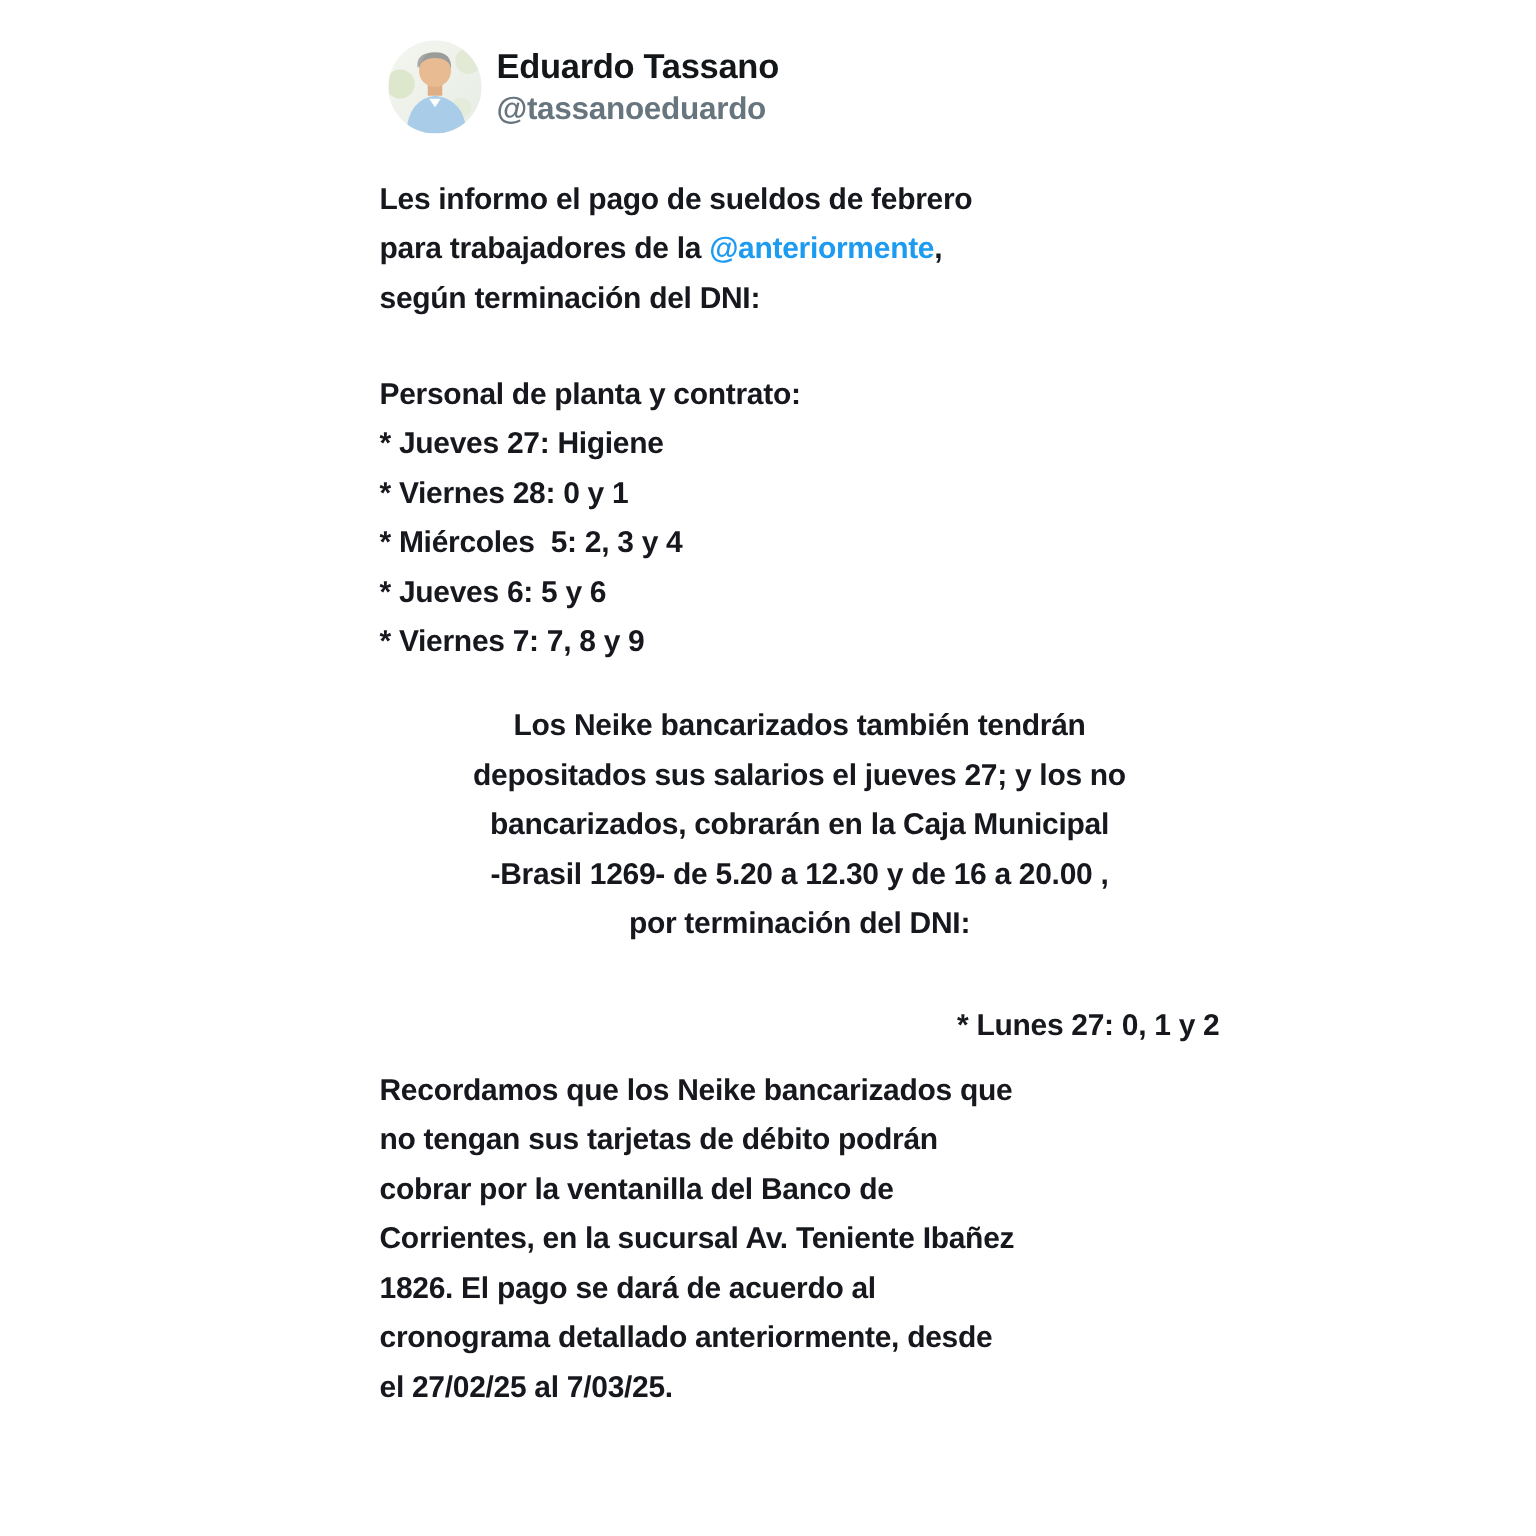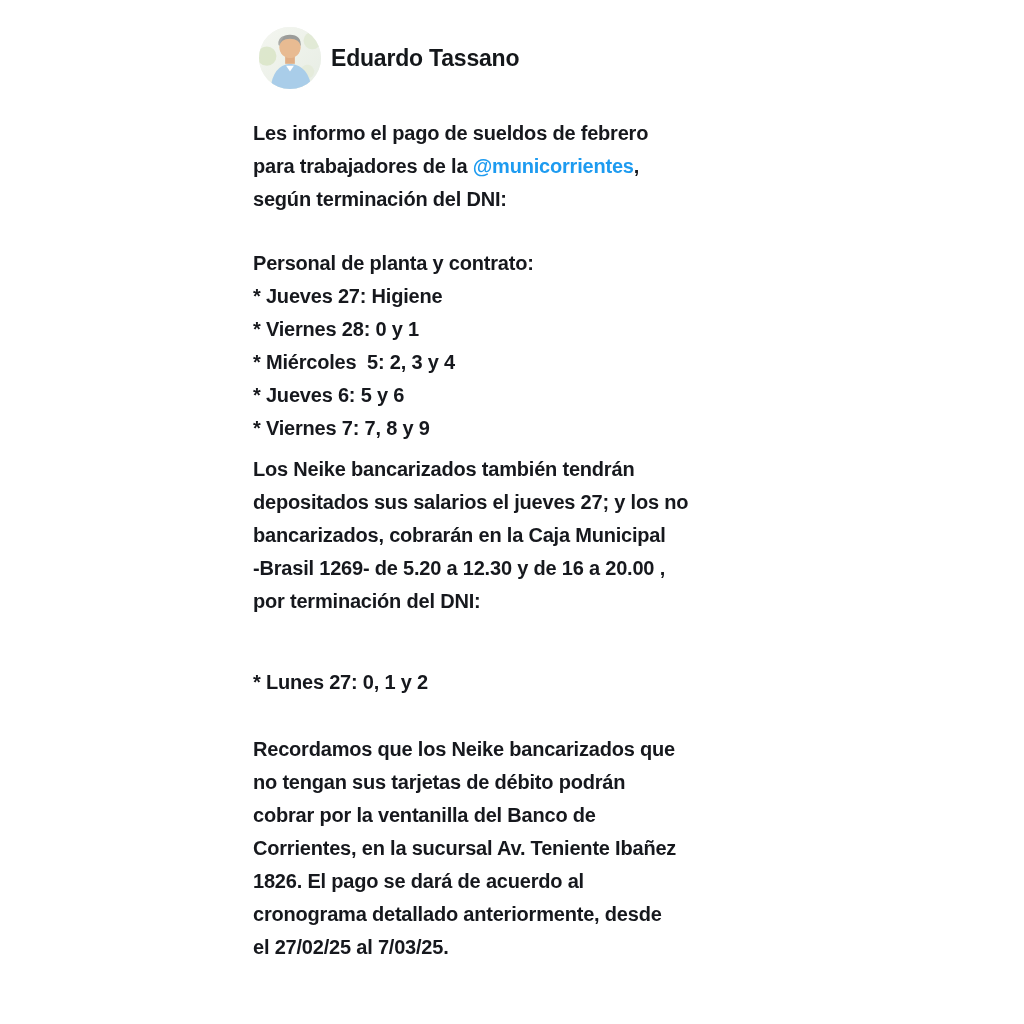--- a/index.html
+++ b/index.html
@@ -56,23 +56,23 @@
     font-size: 20px;
     font-weight: 700;
     letter-spacing: -0.2px;
     color: #16181d;
   }
   .line {
     line-height: 33px;
     white-space: pre;   
   }
   .block-para1    { margin-bottom: 31px; }
-  .block-sched1   { margin-bottom: 8px; }
-  .block-para2    { margin-bottom: 48px; }
-  .block-sched2   { margin-bottom: 34px; }
+  .block-sched1   { margin-bottom: 23px; }
+  .block-para2    { margin-bottom: 35px; text-align: center; }
+  .block-sched2   { margin-bottom: 10px; text-align: right; }
   .mention {
     color: #1d9bf0;
     cursor: pointer;
     text-decoration: none;
   }
 </style>
 </head>
 <body>
 
 <div class="canvas">
@@ -97,28 +97,29 @@
 
           <rect x="27" y="28" width="10" height="10" fill="#e0ae85"></rect>
           <circle cx="32" cy="21" r="11" fill="#e8bb92"></circle>
 
           <path d="M21 20 Q20 8 32 8 Q44 8 43 20 Q42 12 32 12 Q22 12 21 20 Z" fill="#9b9c99"></path>
           <path d="M20 19 Q19 11 26 9 L22 16 Z" fill="#a8a9a6"></path>
         </svg>
       </div>
       <div class="id-block">
         <div class="display-name">Eduardo Tassano</div>
+        <div class="handle">@tassanoeduardo</div>
       </div>
     </div>
 
     <div class="tweet-body">
 
       <div class="block-para1">
         <div class="line">Les informo el pago de sueldos de febrero</div>
-        <div class="line"><span>para trabajadores de la </span><span class="mention">@municorrientes</span><span>,</span></div>
+        <div class="line"><span>para trabajadores de la </span><span class="mention">@anteriormente</span><span>,</span></div>
         <div class="line">según terminación del DNI:</div>
       </div>
 
       <div class="block-sched1">
         <div class="line">Personal de planta y contrato:</div>
         <div class="line">* Jueves 27: Higiene</div>
         <div class="line">* Viernes 28: 0 y 1</div>
         <div class="line">* Miércoles  5: 2, 3 y 4</div>
         <div class="line">* Jueves 6: 5 y 6</div>
         <div class="line">* Viernes 7: 7, 8 y 9</div>

